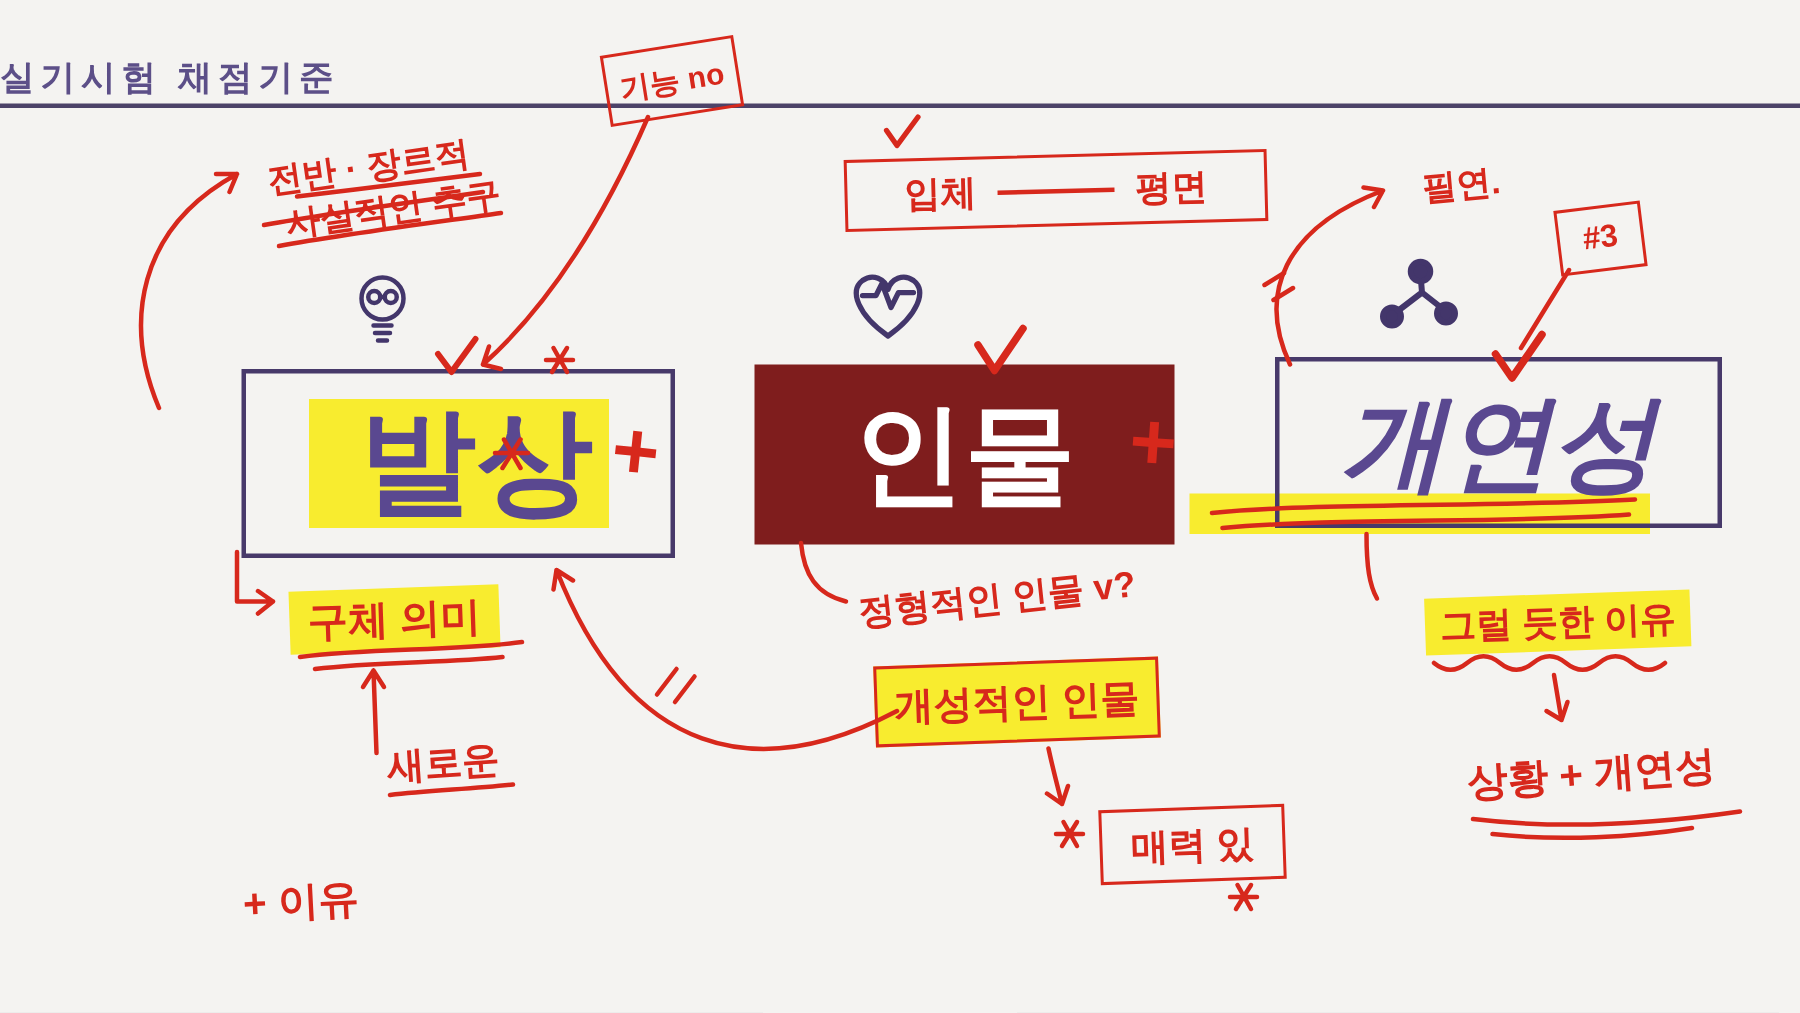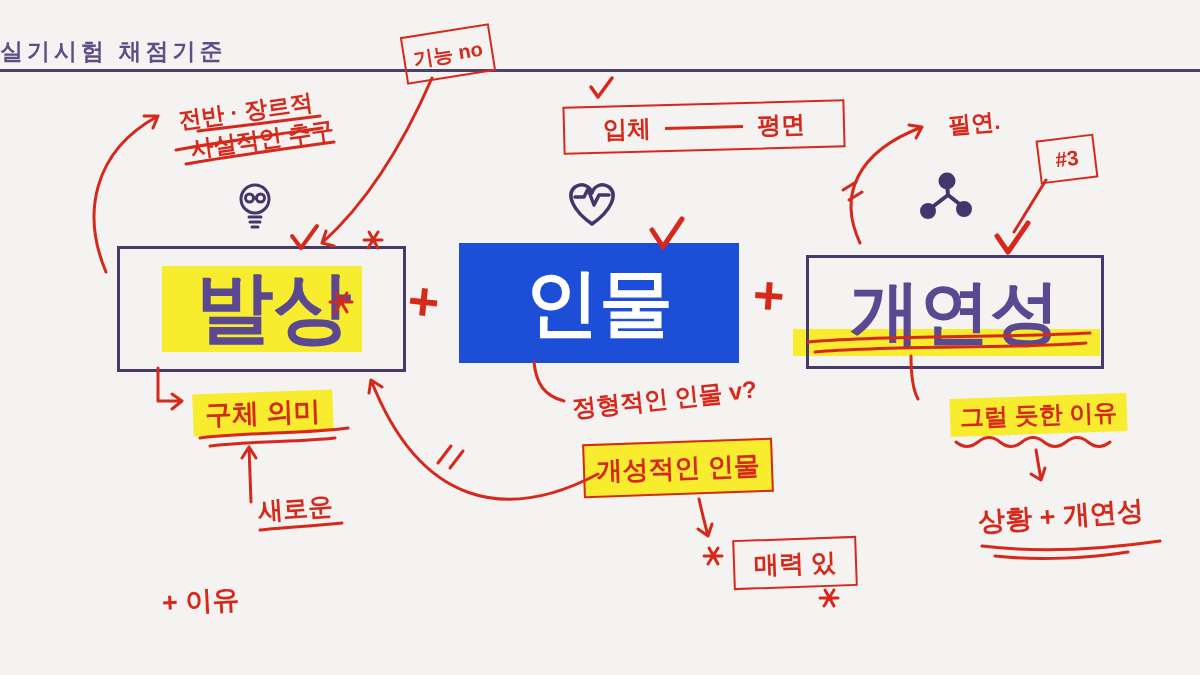--- a/index.html
+++ b/index.html
@@ -3,27 +3,27 @@
 <meta charset="utf-8">
 <style>
   html,body{margin:0;padding:0;background:#e8e7e5;}
   .stage{position:relative;width:1200px;height:675px;background:#f4f3f1;overflow:hidden;
          font-family:"Liberation Sans",sans-serif;}
   
   .title{position:absolute;top:36px;left:0;right:0;text-align:left;font-size:23px;
          font-weight:bold;letter-spacing:4px;color:#5c4f88;z-index:2;}
   .rule{position:absolute;top:69px;left:0;width:1200px;height:3px;background:#4c4268;z-index:1;}
   
-  .box{position:absolute;display:flex;align-items:center;justify-content:center;z-index:1;}
+  .box{position:absolute;display:flex;align-items:center;justify-content:center;z-index:1;margin-left:44px;}
   .box.idea{left:117px;top:246px;width:283px;height:120px;border:3px solid #47396a;}
   .box.idea span{font-size:78px;font-weight:800;color:#5a4890;background:#f8ec2f;
                  padding:2px 10px 6px 34px;line-height:1;}
-  .box.char{left:459px;top:243px;width:280px;height:120px;background:#1d4ed8;}
+  .box.char{left:459px;top:243px;width:280px;height:120px;background:#7f1d1d;}
   .box.char span{font-size:74px;font-weight:800;color:#ffffff;line-height:1;}
-  .box.plaus{left:806px;top:255px;width:292px;height:108px;border:3px solid #47396a;}
+  .box.plaus{left:806px;top:238px;width:292px;height:108px;border:3px solid #47396a;font-style:italic;}
   .box.plaus span{font-size:70px;font-weight:800;color:#5a4890;line-height:1;}
   .ystrip{position:absolute;left:793px;top:329px;width:307px;height:27px;background:#f8ec2f;z-index:0;}
   
   .plus{position:absolute;color:#d7281c;font-weight:bold;font-size:54px;z-index:2;}
   .plus.p1{left:408px;top:270px;transform:rotate(6deg);}
   .plus.p2{left:753px;top:264px;transform:rotate(4deg);}
   
   .ann{position:absolute;color:#d7281c;font-weight:600;z-index:2;white-space:nowrap;}
   .ann.boxed{display:flex;align-items:center;justify-content:center;border:2.5px solid #d7281c;}
   .fn-box{left:403px;top:30px;width:86px;height:44px;font-size:20px;transform:rotate(-9deg);}

